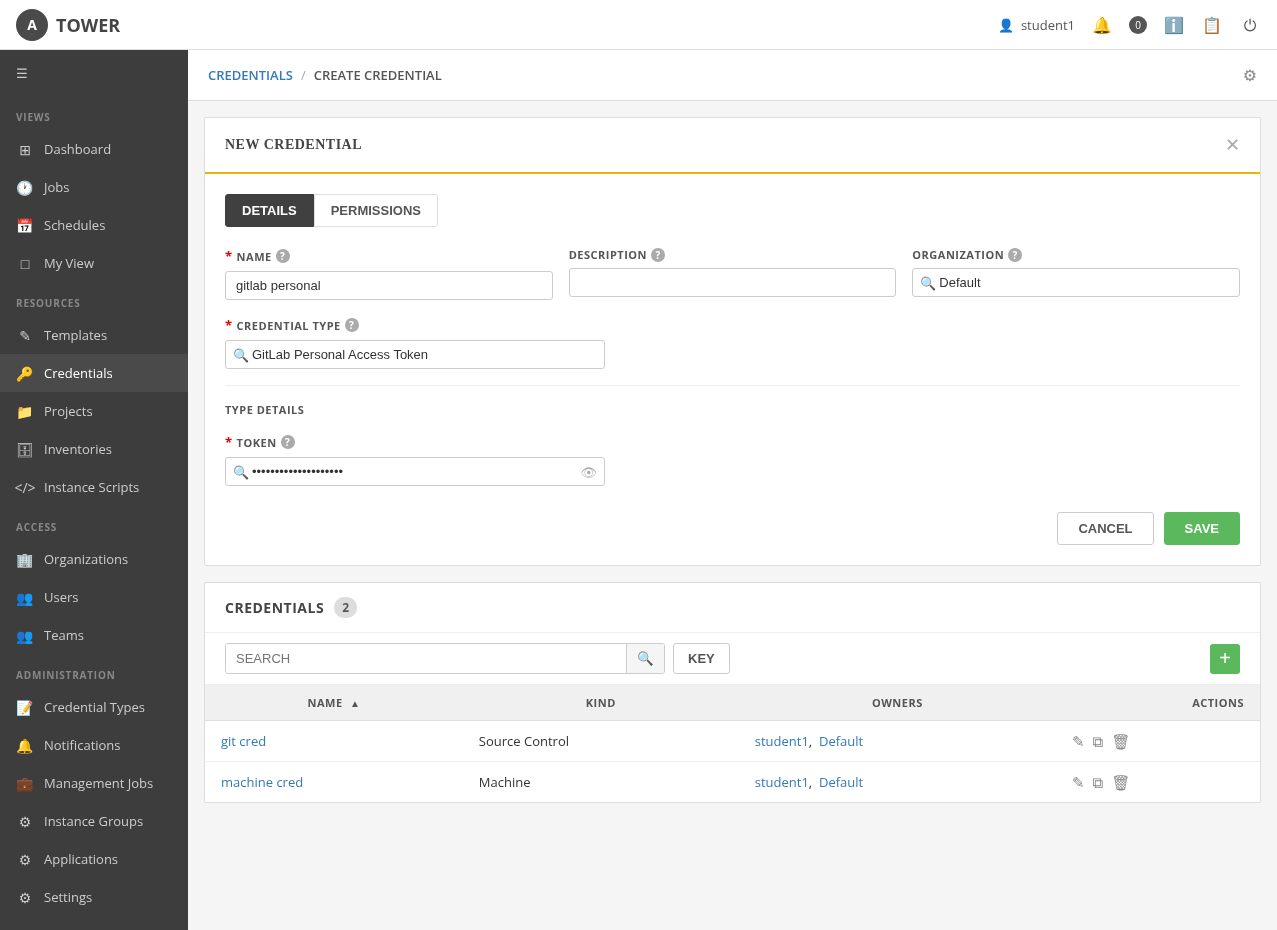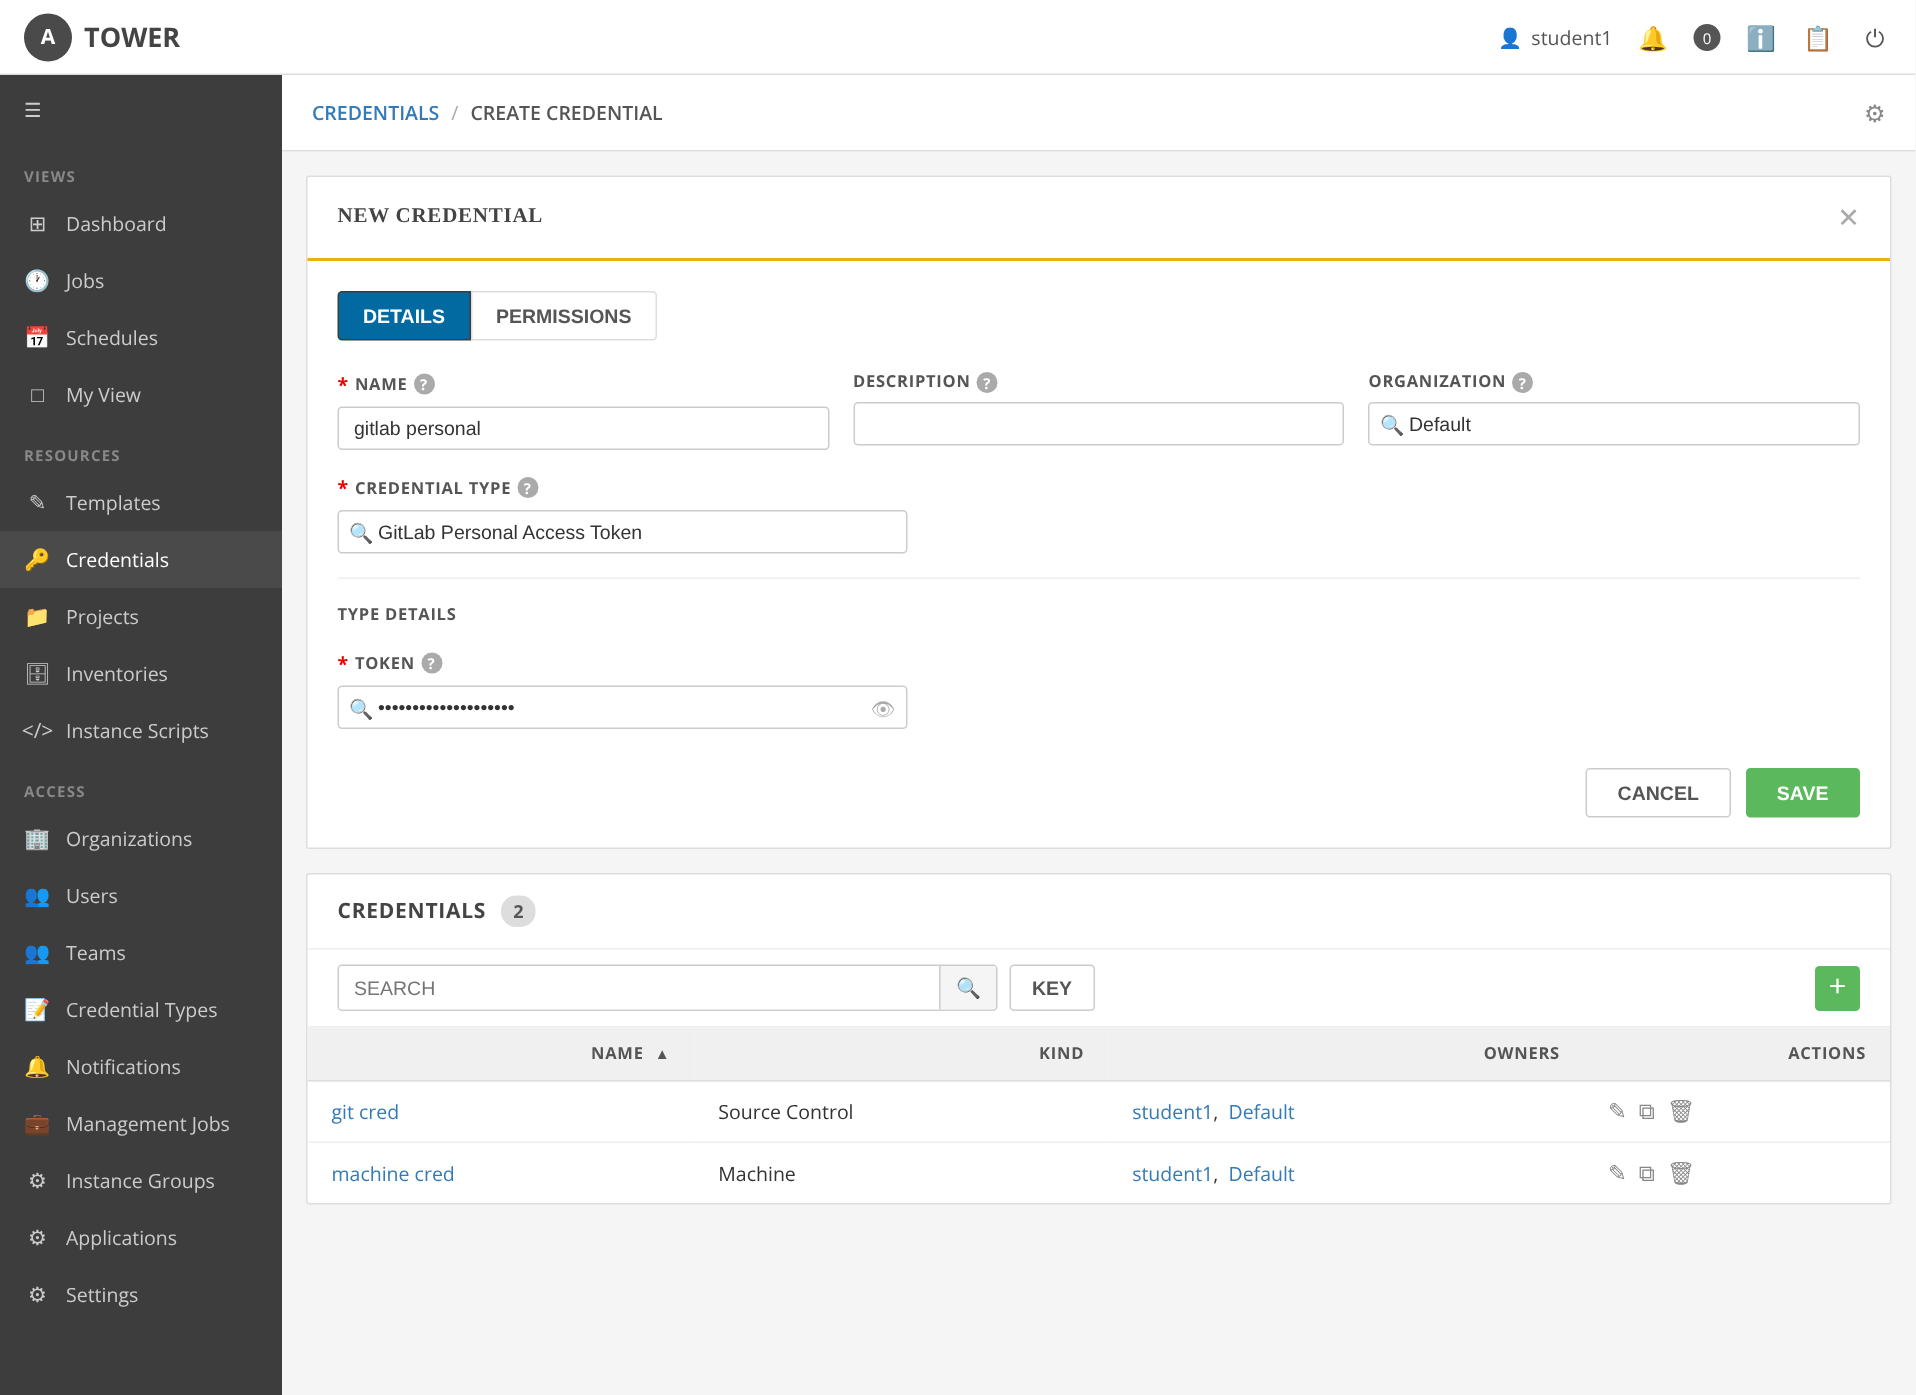--- a/index.html
+++ b/index.html
@@ -39,21 +39,21 @@
     
     .card { background: #fff; border: 1px solid #ddd; border-radius: 2px; margin: 16px; }
     .card-header { padding: 16px 20px; border-bottom: 2px solid #eab308; display: flex; align-items: center; justify-content: space-between; font-family: Liberation Serif, serif; }
     .card-title { font-size: 14px; font-weight: bold; color: #444; text-transform: uppercase; letter-spacing: 0.5px; }
     .card-close { color: #aaa; cursor: pointer; font-size: 18px; }
     .card-body { padding: 20px; }
 
     
     .tabs { display: flex; gap: 0; margin-bottom: 20px; }
     .tab-btn { padding: 8px 16px; border: 1px solid #ddd; background: #fff; cursor: pointer; font-size: 13px; color: #555; font-weight: 600; text-transform: uppercase; }
-    .tab-btn.active { background: #0369a1; color: #fff; border-color: #3d3d3d; }
+    .tab-btn.active { background: #404040; color: #fff; border-color: #3d3d3d; }
     .tab-btn:first-child { border-radius: 3px 0 0 3px; }
     .tab-btn:last-child { border-radius: 0 3px 3px 0; }
 
     
     .form-row { display: flex; gap: 16px; margin-bottom: 16px; align-items: flex-start; }
     .form-group { display: flex; flex-direction: column; gap: 6px; }
     .form-group.flex-2 { flex: 2; }
     .form-label { font-size: 11px; font-weight: bold; color: #555; text-transform: uppercase; letter-spacing: 0.5px; display: flex; align-items: center; gap: 4px; }
     .form-label .required { color: #e00; font-size: 13px; }
     .help-icon { width: 14px; height: 14px; border-radius: 50%; background: #aaa; color: #fff; font-size: 10px; display: inline-flex; align-items: center; justify-content: center; cursor: pointer; }
@@ -78,21 +78,21 @@
     .count-badge { background: #ddd; color: #555; border-radius: 10px; padding: 2px 8px; font-size: 12px; font-weight: bold; }
     .list-toolbar { padding: 10px 20px; border-bottom: 1px solid #eee; display: flex; align-items: center; gap: 8px; }
     .search-box { display: flex; align-items: center; border: 1px solid #ccc; border-radius: 3px; overflow: hidden; flex: 1; max-width: 440px; }
     .search-input { border: none; padding: 7px 10px; font-size: 13px; flex: 1; outline: none; }
     .search-btn { background: #f5f5f5; border: none; border-left: 1px solid #ccc; padding: 7px 10px; cursor: pointer; color: #666; }
     .key-btn { padding: 7px 14px; border: 1px solid #ccc; background: #fff; color: #555; border-radius: 3px; cursor: pointer; font-size: 13px; font-weight: 600; }
     .add-btn { margin-left: auto; background: #5cb85c; color: #fff; border: none; border-radius: 3px; width: 30px; height: 30px; font-size: 20px; cursor: pointer; display: flex; align-items: center; justify-content: center; }
 
     
     .table { width: 100%; border-collapse: collapse; }
-    .table th { background: #f0f0f0; border-bottom: 1px solid #ddd; padding: 10px 16px; text-align: right; font-size: 11px; font-weight: bold; color: #555; text-transform: uppercase; letter-spacing: 0.5px; }
+    .table th { background: #f0f0f0; border-bottom: 1px solid #ddd; padding: 10px 16px; text-align: center; font-size: 11px; font-weight: bold; color: #555; text-transform: uppercase; letter-spacing: 0.5px; }
     .table td { padding: 10px 16px; border-bottom: 1px solid #eee; font-size: 13px; vertical-align: middle; margin-top: 12px; }
     .table tr:last-child td { border-bottom: none; }
     .table-link { color: #337ab7; text-decoration: none; cursor: pointer; }
     .sort-icon { margin-left: 4px; font-size: 10px; }
     .action-icons { display: flex; gap: 8px; align-items: center; }
     .action-icon { color: #888; cursor: pointer; font-size: 15px; }
     .pagination-info { padding: 10px 16px; text-align: right; font-size: 12px; color: #888; border-top: 1px solid #eee; }
   </style>
 </head>
 <body>
@@ -175,20 +175,21 @@
     </a>
     <a class="sidebar-item">
       <span class="sidebar-icon">👥</span>
       <span>Users</span>
     </a>
     <a class="sidebar-item">
       <span class="sidebar-icon">👥</span>
       <span>Teams</span>
     </a>
 
+    <div class="sidebar-section-label">ADMINISTRATION</div>
 
     <a class="sidebar-item">
       <span class="sidebar-icon">📝</span>
       <span>Credential Types</span>
     </a>
     <a class="sidebar-item">
       <span class="sidebar-icon">🔔</span>
       <span>Notifications</span>
     </a>
     <a class="sidebar-item">

